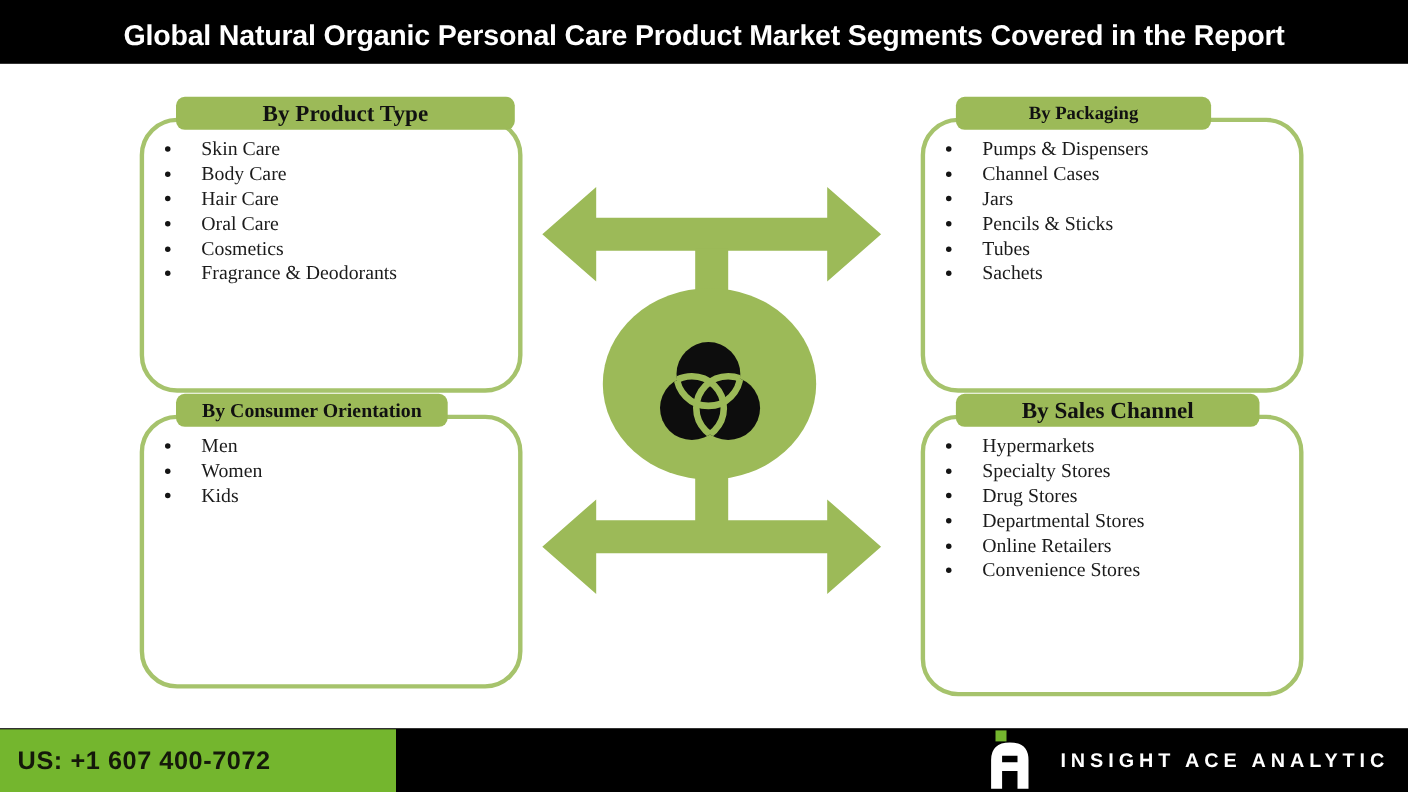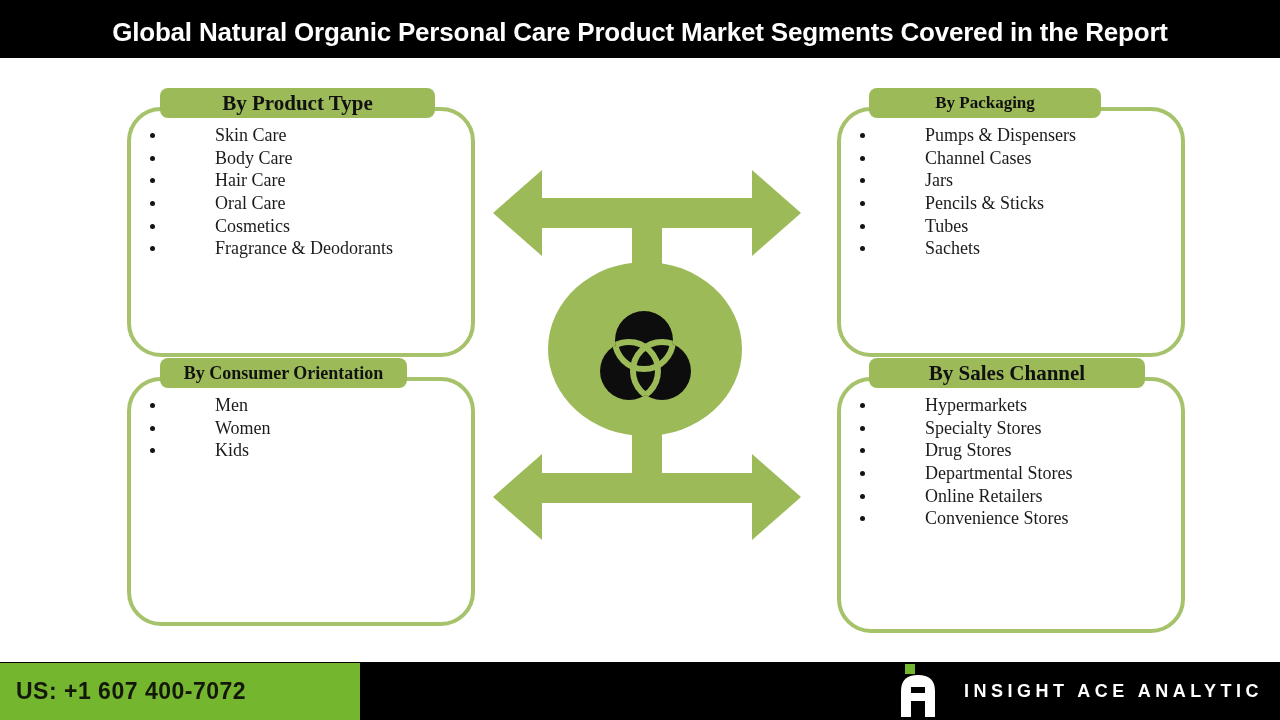--- a/index.html
+++ b/index.html
@@ -14,28 +14,28 @@
   
   .seg{position:absolute;background:#fff;border:4px solid #a6c36c;border-radius:34px;}
   .seg-tl{left:127px;top:107px;width:340px;height:242px;}
   .seg-tr{left:837px;top:107px;width:340px;height:242px;}
   .seg-bl{left:127px;top:377px;width:340px;height:241px;}
   .seg-br{left:837px;top:377px;width:340px;height:248px;}
 
   .seg-header{position:absolute;top:-23px;height:30px;background:#9cba58;border-radius:8px;
               display:flex;align-items:center;justify-content:center;z-index:2;
               font-family:"Liberation Serif",serif;font-weight:bold;color:#111;}
-  .seg-tl .seg-header{left:29px;width:275px;font-size:21px;}
+  .seg-tl .seg-header{left:29px;width:308px;font-size:21px;}
   .seg-tr .seg-header{left:28px;width:232px;font-size:17px;}
   .seg-bl .seg-header{left:29px;width:247px;font-size:18px;}
   .seg-br .seg-header{left:28px;width:276px;font-size:21px;}
 
   .seg-list{list-style:none;margin:13px 0 0 0;padding:0;
             font-family:"Liberation Serif",serif;font-size:18px;color:#1b1b1b;}
-  .seg-list li{display:flex;align-items:center;height:22.7px;white-space:nowrap;gap:32px;}
+  .seg-list li{display:flex;align-items:center;height:22.7px;white-space:nowrap;}
   .dot{width:5px;height:5px;border-radius:50%;background:#141414;margin:0 28px 0 19px;flex:none;}
 
   
   .center-graphic{position:absolute;left:487px;top:168px;width:320px;height:380px;}
 
   
   .footer-bar{position:absolute;left:0;top:662px;width:1280px;height:58px;background:#000;}
   .phone-box{position:absolute;left:0;top:1px;width:360px;height:57px;background:#74b62e;
              display:flex;align-items:center;padding-left:16px;box-sizing:border-box;}
   .phone{color:#14180a;font-weight:bold;font-size:23px;letter-spacing:0.5px;white-space:nowrap;}

